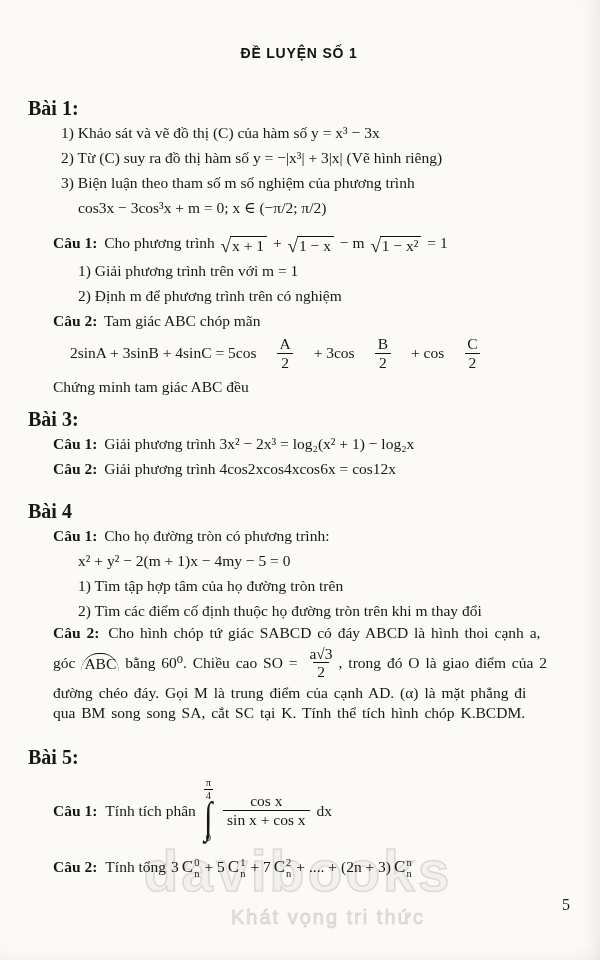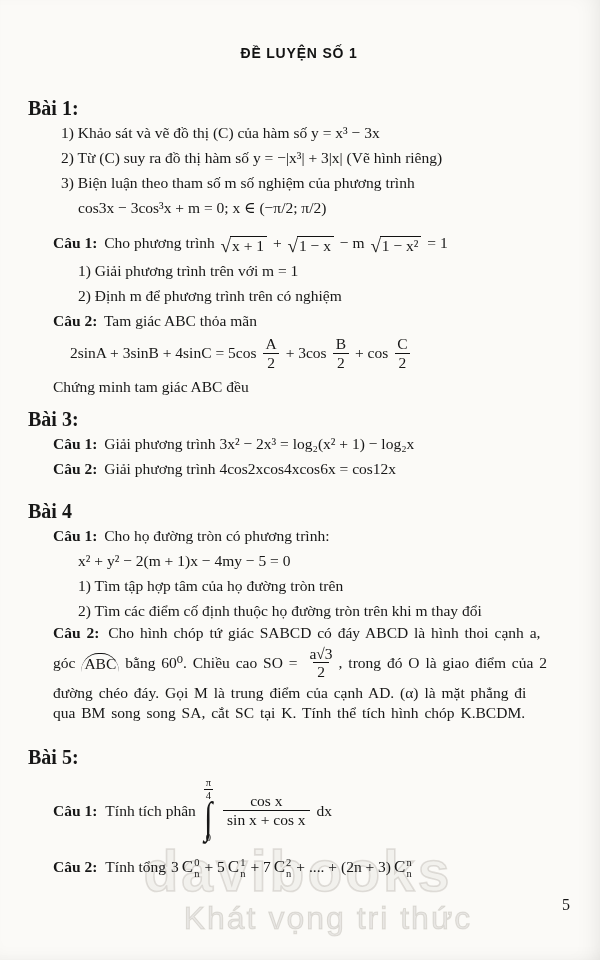--- a/index.html
+++ b/index.html
@@ -30,21 +30,21 @@
   .cau-label { font-weight:700; padding-right:3px; }
   
   .sqrt { display:inline-flex; align-items:flex-start; vertical-align:-4px; margin:0 2px; }
   .sqrt-sign { font-size:19px; line-height:19px; margin-right:-1px; }
   .rad { display:inline-block; border-top:1.2px solid #111; line-height:18px; padding:0 3px 0 2px; }
   
   .frac { display:inline-flex; flex-direction:column; align-items:center; line-height:1.15; vertical-align:middle; margin:0 2px; }
   .frac .num, .frac .den { padding:0 4px; }
   .frac .den { border-top:1.2px solid #111; }
   
-  .eqline { display:flex; align-items:center; margin:2px 0 2px 42px; gap:3px; }
+  .eqline { display:flex; align-items:center; margin:2px 0 2px 42px; gap:17px; }
   
   .b4p { margin-left:25px; line-height:20px; word-spacing:2px; }
   .b4line { display:flex; align-items:center; line-height:20px; margin:2px 0; }
   .b4line .sp { margin-right:6px; white-space:nowrap; }
   .overarc { display:inline-block; border-top:1.6px solid #111; border-radius:60% 60% 0 0 / 130% 130% 0 0; padding:1px 3px 0; line-height:17px; }
   
   .introw { display:flex; align-items:center; margin:8px 0 0 25px; gap:5px; }
   .int-col { display:inline-flex; flex-direction:column; align-items:center; margin:0 3px; }
   .mini-frac { display:inline-flex; flex-direction:column; align-items:center; font-size:10.5px; line-height:1.15; }
   .mini-frac .mnum { border-bottom:1px solid #111; padding:0 2px; }
@@ -54,21 +54,21 @@
   .combrow { display:flex; align-items:center; margin:12px 0 0 25px; }
   .combrow .gap { margin-right:5px; }
   .term { display:inline-flex; align-items:center; margin-left:5px; white-space:nowrap; }
   .comb-letter { font-size:17px; margin-left:3px; }
   .supsub { display:inline-flex; flex-direction:column; align-items:flex-start; font-size:10.5px; line-height:1.1; margin-left:1px; transform:translateY(1px); }
   
   .watermark { position:absolute; left:0; right:4px; top:845px; z-index:1; text-align:center; pointer-events:none;
                font-family:"Liberation Sans","DejaVu Sans",sans-serif; }
   .wm-brand { font-size:57px; font-weight:700; letter-spacing:3px; line-height:52px;
               color:rgba(130,124,112,0.07); -webkit-text-stroke:1.6px rgba(130,124,112,0.22); }
-  .wm-tagline { font-size:32px; letter-spacing:2px; margin-top:3px; margin-left:60px;
+  .wm-tagline { font-size:20px; letter-spacing:2px; margin-top:9px; margin-left:60px;
                 color:rgba(130,124,112,0.15); -webkit-text-stroke:1px rgba(130,124,112,0.20); }
   .page-number { position:absolute; right:30px; top:896px; font-size:16px; z-index:2; }
 </style>
 </head>
 <body>
 
 <div class="page">
 
   <div class="watermark">
     <div class="wm-brand">davibooks</div>
@@ -106,21 +106,21 @@
         <span class="sqrt">
             <span class="sqrt-sign">√</span>
             <span class="rad">1 − x²</span>
           </span>
         <span>= 1</span>
       </div>
       <div class="line indent2">1) Giải phương trình trên với m = 1</div>
       <div class="line indent2">2) Định m để phương trình trên có nghiệm</div>
       <div class="line cau">
         <span class="cau-label">Câu 2:</span>
-        <span>Tam giác ABC thỏa mãn</span>
+        <span>Tam giác ABC chóp mãn</span>
       </div>
       <div class="eqline">
         <span>2sinA + 3sinB + 4sinC = 5cos</span>
         <span class="frac">
             <span class="num">A</span>
             <span class="den">2</span>
           </span>
         <span>+ 3cos</span>
         <span class="frac">
             <span class="num">B</span>

